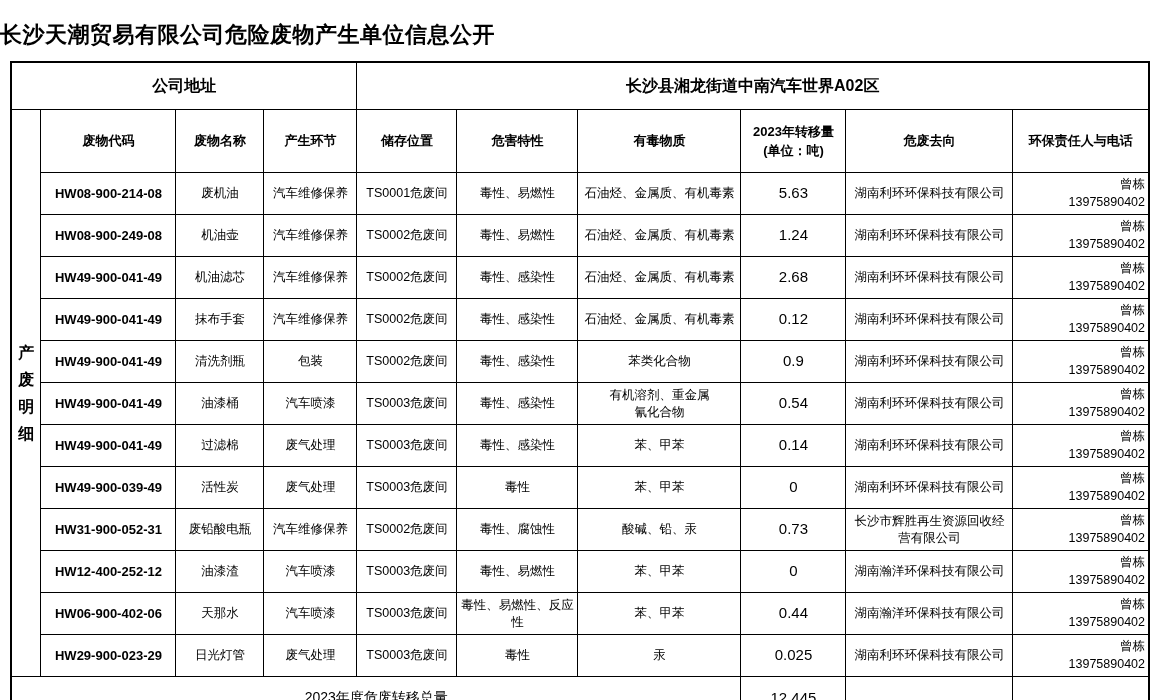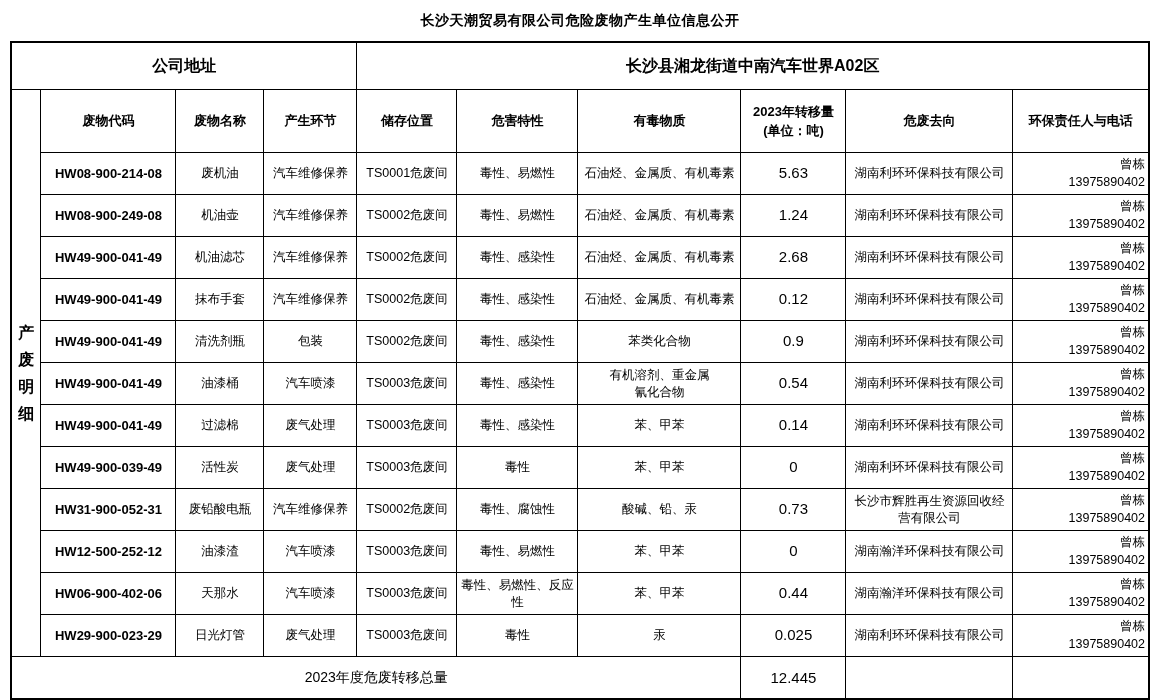--- a/index.html
+++ b/index.html
@@ -1,19 +1,19 @@
 <!DOCTYPE html>
 <html><head>
 <meta charset="utf-8">
 <style>
   html,body{margin:0;padding:0;background:#fff;color:#000;
     font-family:"Liberation Sans","DejaVu Sans",sans-serif;}
   body{width:1160px;height:700px;overflow:hidden;}
-  .page-title{text-align:center;font-weight:bold;font-size:14px;
-    padding:12px 0 11px 0;letter-spacing:0.5px;}
+  .page-title{font-weight:bold;font-size:22px;
+    padding:12px 0 11px 0;letter-spacing:0.5px;margin-top:8px;}
   table{border-collapse:collapse;table-layout:fixed;width:1138px;
     margin:0 auto;border:2px solid #000;}
   td,th{border:1px solid #000;text-align:center;vertical-align:middle;
     padding:1px 3px;overflow:hidden;}
   tr.addr-row td{font-weight:bold;font-size:16px;height:44px;border-radius:17px;}
   tr.head-row th{font-weight:bold;font-size:13px;height:60px;
     white-space:pre-line;line-height:1.5;}
   td.side{font-weight:bold;font-size:16px;}
   .side-inner{width:17px;margin:4px auto;word-break:break-all;line-height:27px;}
   tr.data td{font-size:12.5px;height:39px;line-height:1.35;}
@@ -196,21 +196,21 @@
     <td class="toxic">酸碱、铅、汞</td>
     <td class="amount">0.73</td>
     <td>长沙市辉胜再生资源回收经营有限公司</td>
     <td class="contact">
       <div>曾栋</div>
       <div>13975890402</div>
     </td>
   </tr>
 
   <tr class="data">
-    <td class="code">HW12-500-252-12</td>
+    <td class="code">HW12-400-252-12</td>
     <td>油漆渣</td>
     <td>汽车喷漆</td>
     <td>TS0003危废间</td>
     <td>毒性、易燃性</td>
     <td class="toxic">苯、甲苯</td>
     <td class="amount">0</td>
     <td>湖南瀚洋环保科技有限公司</td>
     <td class="contact">
       <div>曾栋</div>
       <div>13975890402</div>

